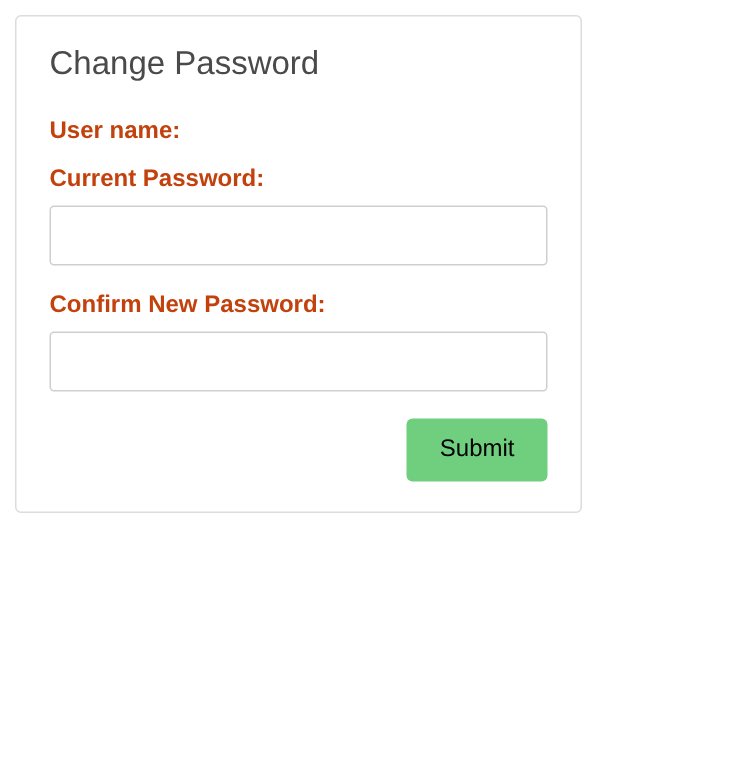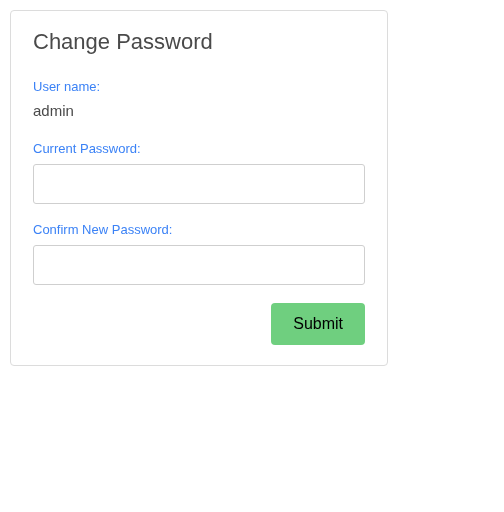--- a/index.html
+++ b/index.html
@@ -27,23 +27,23 @@
       margin-bottom: 24px;
     }
     .form-group {
       margin-bottom: 18px;
     }
     .form-group.first {
       margin-bottom: 14px;
     }
     .form-label {
       display: block;
-      font-size: 13px;
-      font-weight: 400;
-      color: #3b82f6;
+      font-size: 16px;
+      font-weight: 700;
+      color: #c2410c;
       margin-bottom: 8px;
     }
     .username-value {
       font-size: 15px;
       font-weight: 400;
       color: #4a4a4a;
       margin-bottom: 22px;
       display: block;
     }
     .form-input {
@@ -72,21 +72,20 @@
     }
   </style>
 </head>
 <body>
 
 <div class="panel">
   <h2 class="panel-title">Change Password</h2>
 
   <div class="form-group first">
     <label class="form-label">User name:</label>
-    <span class="username-value">admin</span>
   </div>
 
   <div class="form-group">
     <label class="form-label">Current Password:</label>
     <input type="password" class="form-input" value="" style="">
   </div>
 
 
   <div class="form-group">
     <label class="form-label">Confirm New Password:</label>

